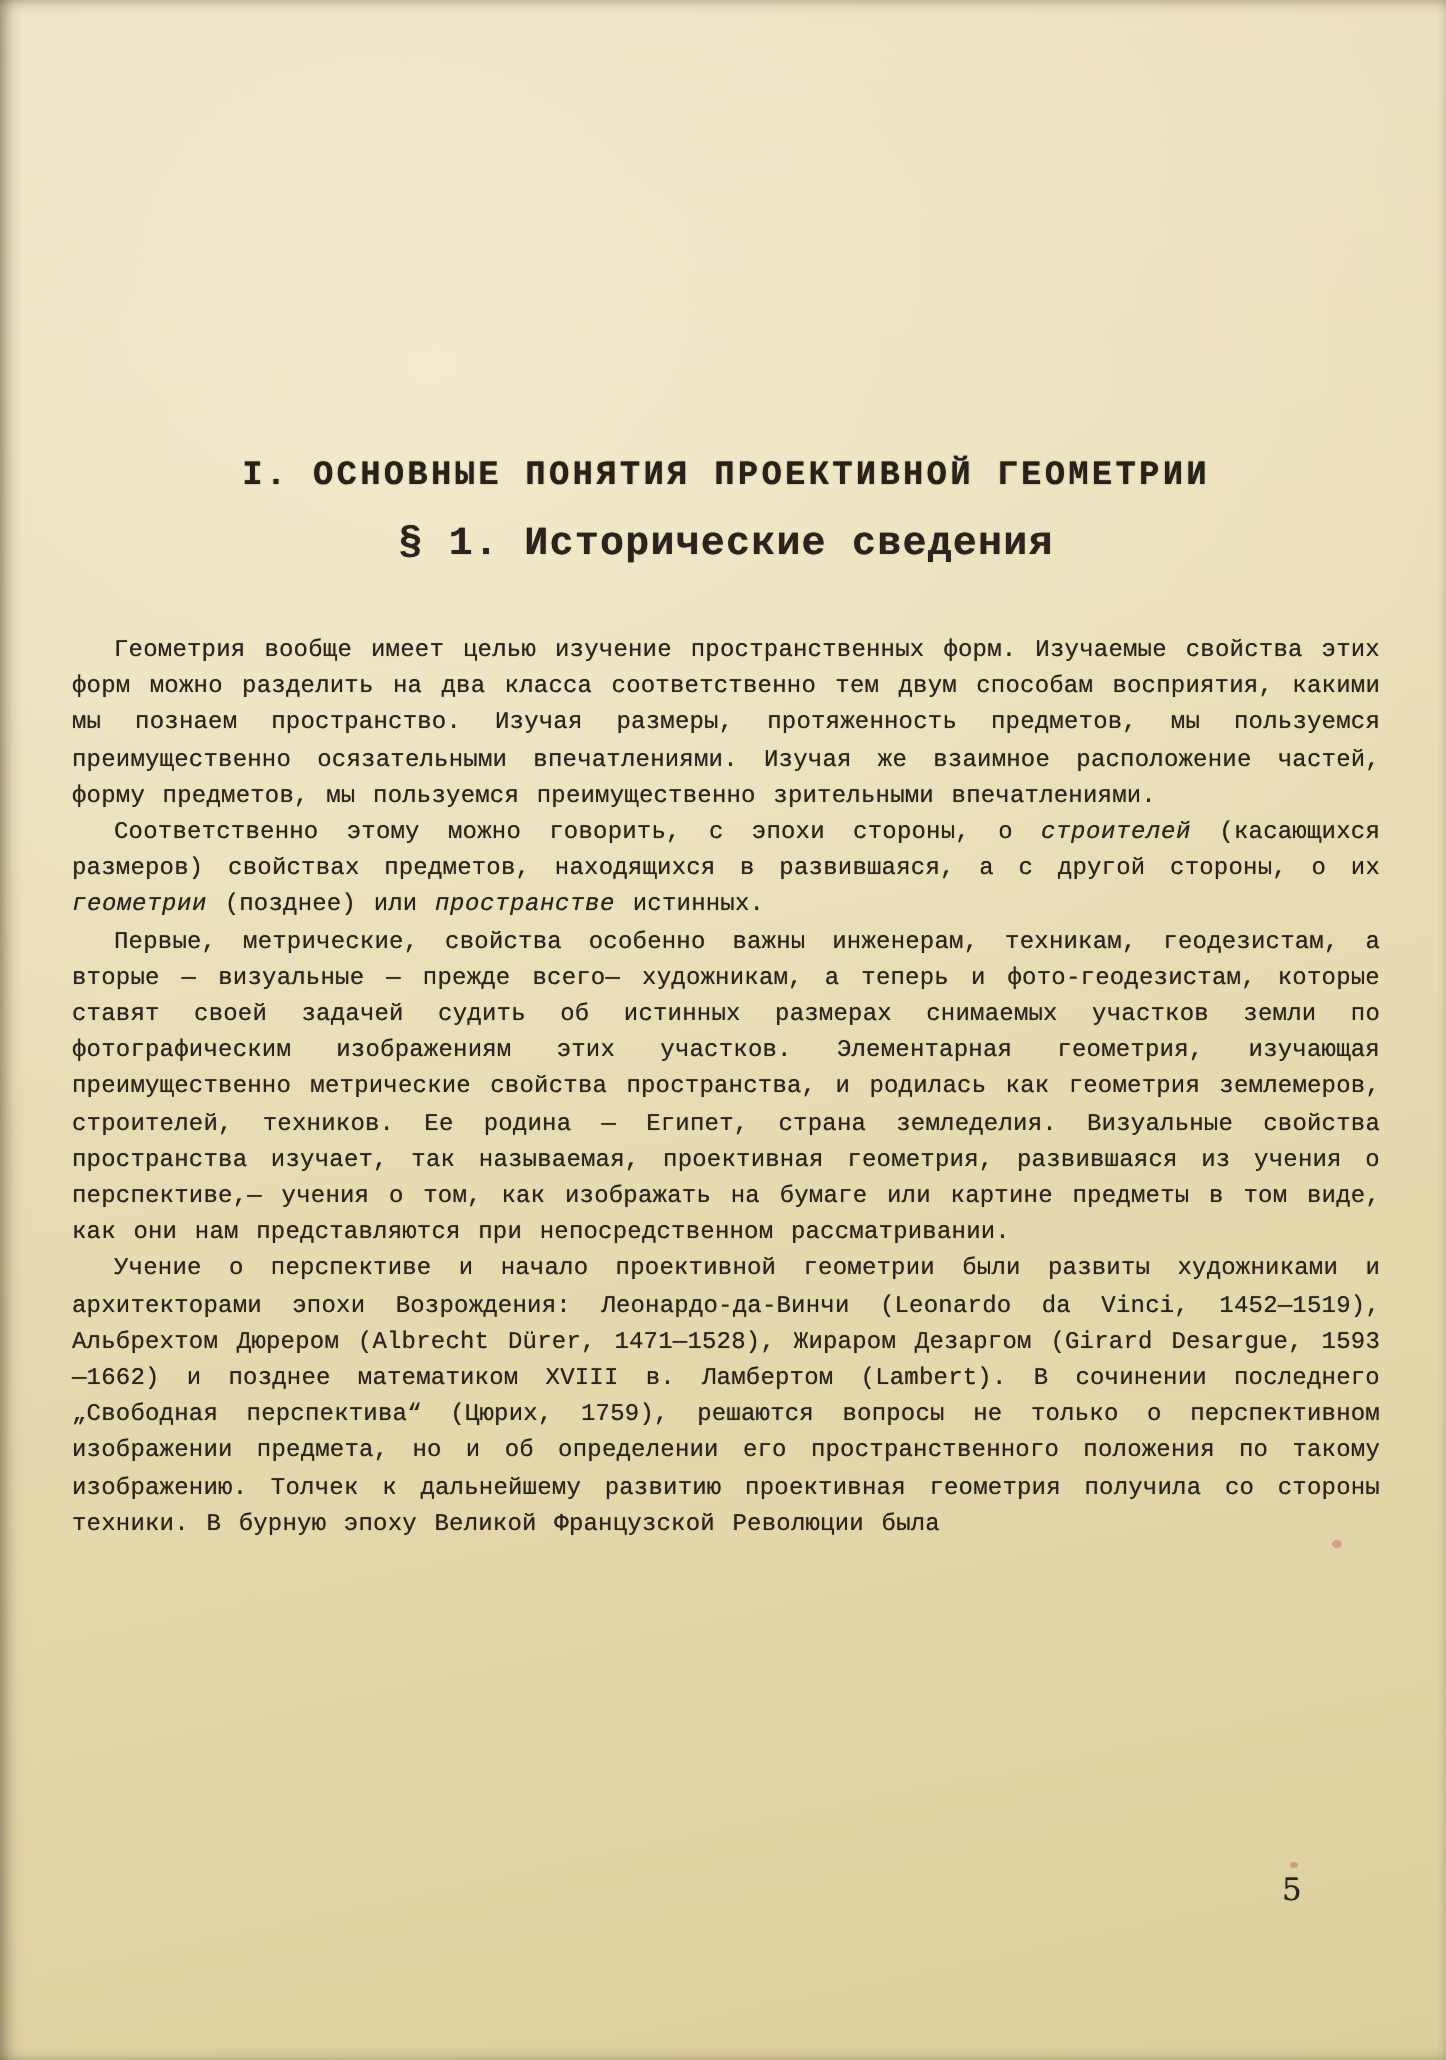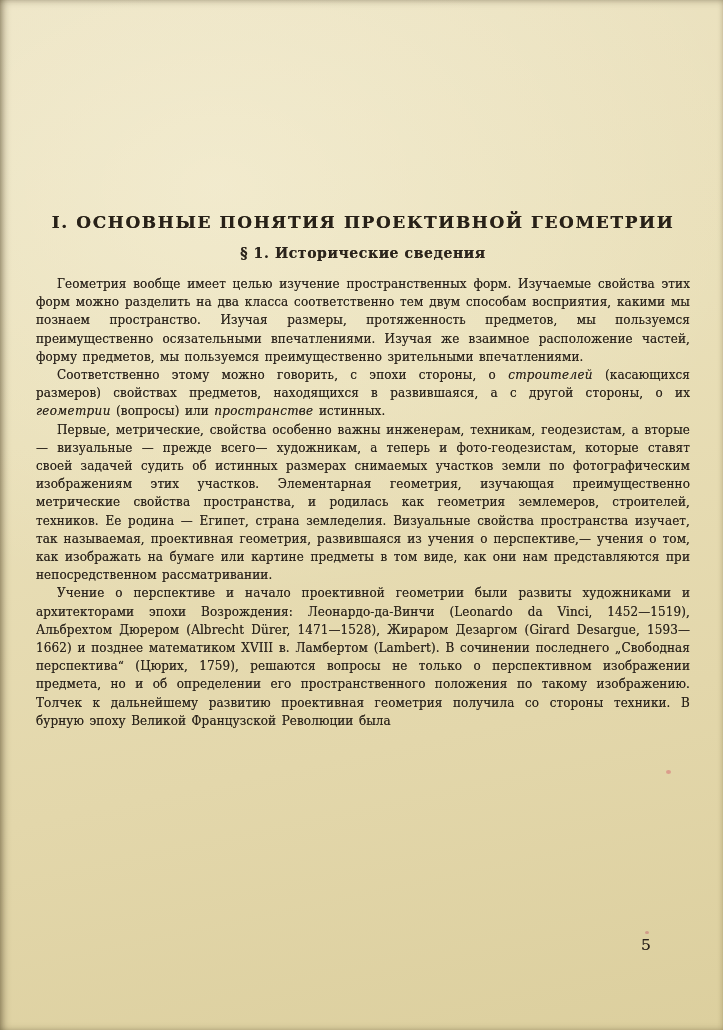--- a/index.html
+++ b/index.html
@@ -19,37 +19,38 @@
       inset 7px 0 9px -5px rgba(73,61,34,0.60),
       inset 0 5px 8px -5px rgba(73,61,34,0.35),
       inset -3px 0 6px -4px rgba(73,61,34,0.25),
       inset 0 -4px 8px -5px rgba(73,61,34,0.28);
     font-family: "DejaVu Serif", "Liberation Serif", serif;
     color: #2b241c;
   }
   .content {
     position: absolute;
     left: 36px;
-    top: 212px;
+    top: 229px;
     width: 654px;
+    font-family: Liberation Mono, monospace;
   }
   .chapter-heading {
     margin: 0 0 13px 0;
     text-align: center;
     font-size: 17px;
     font-weight: bold;
     letter-spacing: 1.6px;
     color: #282118;
     text-shadow: 0 0 0.6px rgba(40,33,24,0.75);
     white-space: nowrap;
   }
   .section-heading {
-    margin: 0 0 14px 0;
+    margin: 0 0 32px 0;
     text-align: center;
-    font-size: 14px;
+    font-size: 20px;
     font-weight: bold;
     letter-spacing: 0.6px;
     color: #2b241c;
     text-shadow: 0 0 0.5px rgba(43,36,28,0.7);
   }
   .body-p {
     margin: 0;
     text-align: justify;
     text-indent: 21px;
     font-size: 12px;
@@ -82,21 +83,21 @@
 <div class="scan-page">
 
   <div class="content">
 
     <h1 class="chapter-heading">I. ОСНОВНЫЕ ПОНЯТИЯ ПРОЕКТИВНОЙ ГЕОМЕТРИИ</h1>
 
     <h2 class="section-heading">§ 1. Исторические сведения</h2>
 
     <p class="body-p"><span>Геометрия вообще имеет целью изучение пространственных форм. Изучаемые свойства этих форм можно разделить на два класса соответственно тем двум способам восприятия, какими мы познаем пространство. Изучая размеры, протяженность предметов, мы пользуемся преимущественно осязательными впечатлениями. Изучая же взаимное расположение частей, форму предметов, мы пользуемся преимущественно зрительными впечатлениями.</span></p>
 
-    <p class="body-p"><span>Соответственно этому можно говорить, с эпохи стороны, о </span><em class="it">строителей</em><span> (касающихся размеров) свойствах предметов, находящихся в развившаяся, а с другой стороны, о их </span><em class="it">геометрии</em><span> (вопросы) или </span><em class="it">пространстве</em><span> истинных.</span></p>
+    <p class="body-p"><span>Соответственно этому можно говорить, с эпохи стороны, о </span><em class="it">строителей</em><span> (касающихся размеров) свойствах предметов, находящихся в развившаяся, а с другой стороны, о их </span><em class="it">геометрии</em><span> (позднее) или </span><em class="it">пространстве</em><span> истинных.</span></p>
 
     <p class="body-p"><span>Первые, метрические, свойства особенно важны инженерам, техникам, геодезистам, а вторые — визуальные — прежде всего— художникам, а теперь и фото-геодезистам, которые ставят своей задачей судить об истинных размерах снимаемых участков земли по фотографическим изображениям этих участков. Элементарная геометрия, изучающая преимущественно метрические свойства пространства, и родилась как геометрия землемеров, строителей, техников. Ее родина — Египет, страна земледелия. Визуальные свойства пространства изучает, так называемая, проективная геометрия, развившаяся из учения о перспективе,— учения о том, как изображать на бумаге или картине предметы в том виде, как они нам представляются при непосредственном рассматривании.</span></p>
 
     <p class="body-p"><span>Учение о перспективе и начало проективной геометрии были развиты художниками и архитекторами эпохи Возрождения: Леонардо-да-Винчи (Leonardo da Vinci, 1452—1519), Альбрехтом Дюрером (Albrecht Dürer, 1471—1528), Жираром Дезаргом (Girard Desargue, 1593—1662) и позднее математиком XVIII в. Ламбертом (Lambert). В сочинении последнего „Свободная перспектива“ (Цюрих, 1759), решаются вопросы не только о перспективном изображении предмета, но и об определении его пространственного положения по такому изображению. Толчек к дальнейшему развитию проективная геометрия получила со стороны техники. В бурную эпоху Великой Французской Революции была</span></p>
 
   </div>
 
   <div class="page-number">5</div>
 
   <div class="speck speck-1"></div>

